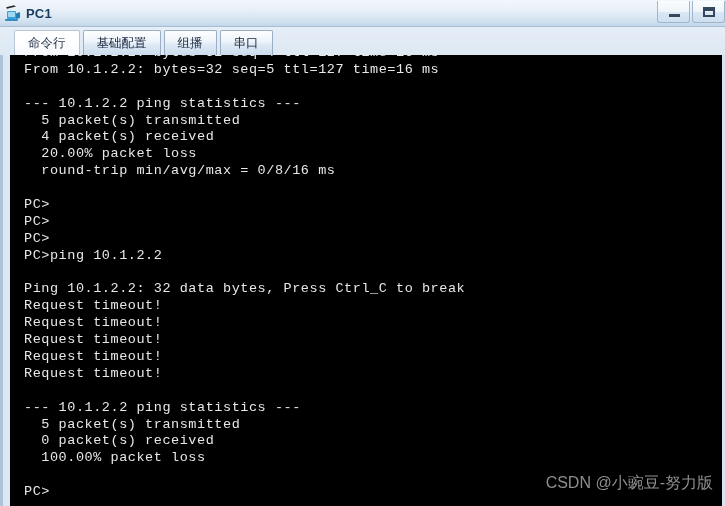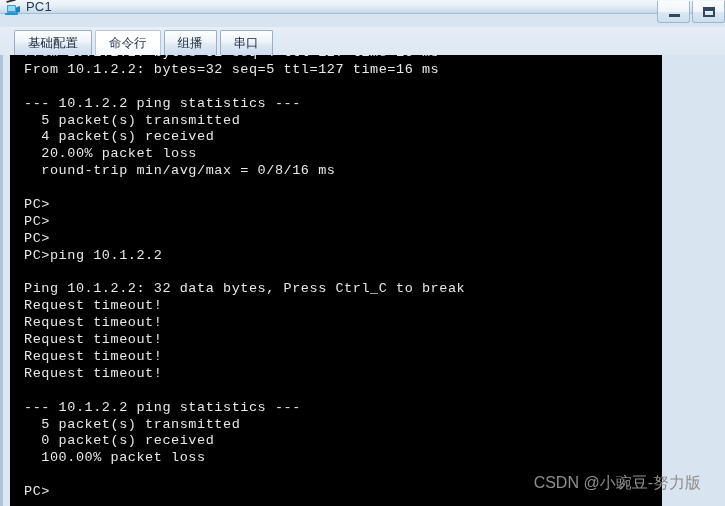--- a/index.html
+++ b/index.html
@@ -18,26 +18,27 @@
     overflow: hidden;
     background: #d8e4f0;
     box-sizing: border-box;
   }
 
   
   .title-bar {
     position: absolute;
     left: 0; top: 0;
     width: 725px;
-    height: 14px;
+    height: 27px;
     background: linear-gradient(to bottom, #f2f7fc 0%, #e9f1f9 35%, #d3e2f0 80%, #c3d7e9 100%);
     border-bottom: 1px solid #a9bdd3;
     box-sizing: border-box;
     display: flex;
     align-items: center;
+    font-weight: bold;
   }
   .title-icon {
     width: 20px;
     height: 20px;
     margin-left: 3px;
     margin-right: 3px;
     flex: 0 0 auto;
     position: relative;
   }
   .title-text {
@@ -124,21 +125,21 @@
     background: linear-gradient(to bottom, #ffffff 0%, #fdfeff 55%, #f4f8fc 100%);
     border-color: #b6c6d7;
     color: #2b3a4d;
   }
 
   
   .term-outer {
     position: absolute;
     left: 0;
     top: 55px;
-    width: 662px;
+    width: 722px;
     height: 451px;
     background: #dce7f2;
     box-sizing: border-box;
     padding-left: 10px;
     overflow: hidden;
   }
   .term-outer::before {
     content: "";
     position: absolute;
     left: 0; top: 0;
@@ -165,21 +166,21 @@
     white-space: pre;
     letter-spacing: 0.55px;
   }
   .term-lines div {
     height: 16.9px;
   }
 
   
   .watermark {
     position: absolute;
-    right: 24px;
+    right: 12px;
     bottom: 12px;
     font-size: 16px;
     color: #8e8e8e;
     white-space: nowrap;
     pointer-events: none;
     font-family: "Liberation Sans", sans-serif;
   }
 </style>
 </head>
 <body>
@@ -203,25 +204,25 @@
       <div class="win-btn">
         <span class="glyph-min"></span>
       </div>
       <div class="win-btn">
         <span class="glyph-max"></span>
       </div>
     </div>
   </div>
 
   <div class="tab-strip" id="tab-bar">
+      <div class="tab active">
+        <span>命令行</span>
+      </div>
       <div class="tab">
         <span>基础配置</span>
-      </div>
-      <div class="tab active">
-        <span>命令行</span>
       </div>
       <div class="tab">
         <span>组播</span>
       </div>
       <div class="tab">
         <span>串口</span>
       </div>
     </div>
 
   <div class="term-outer">

